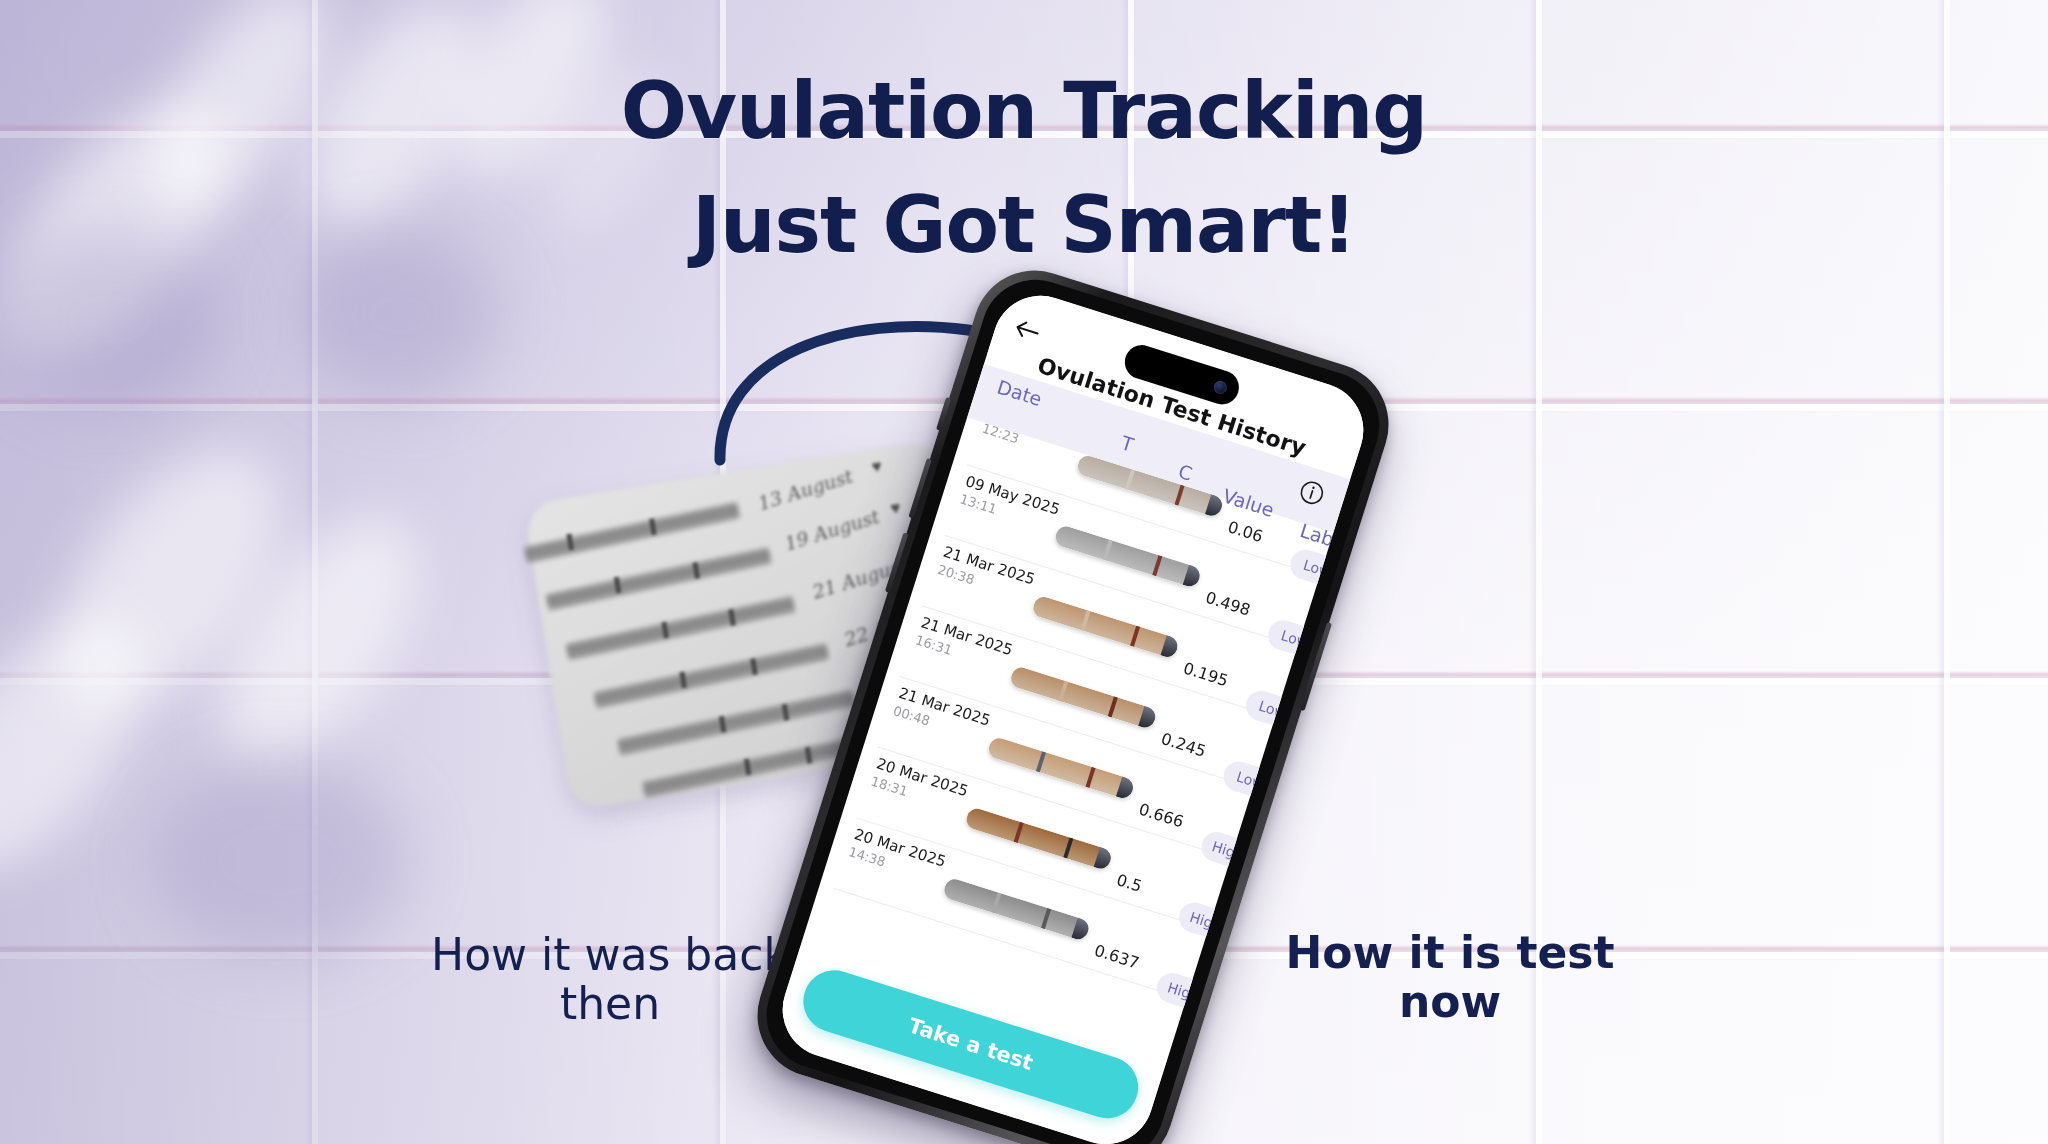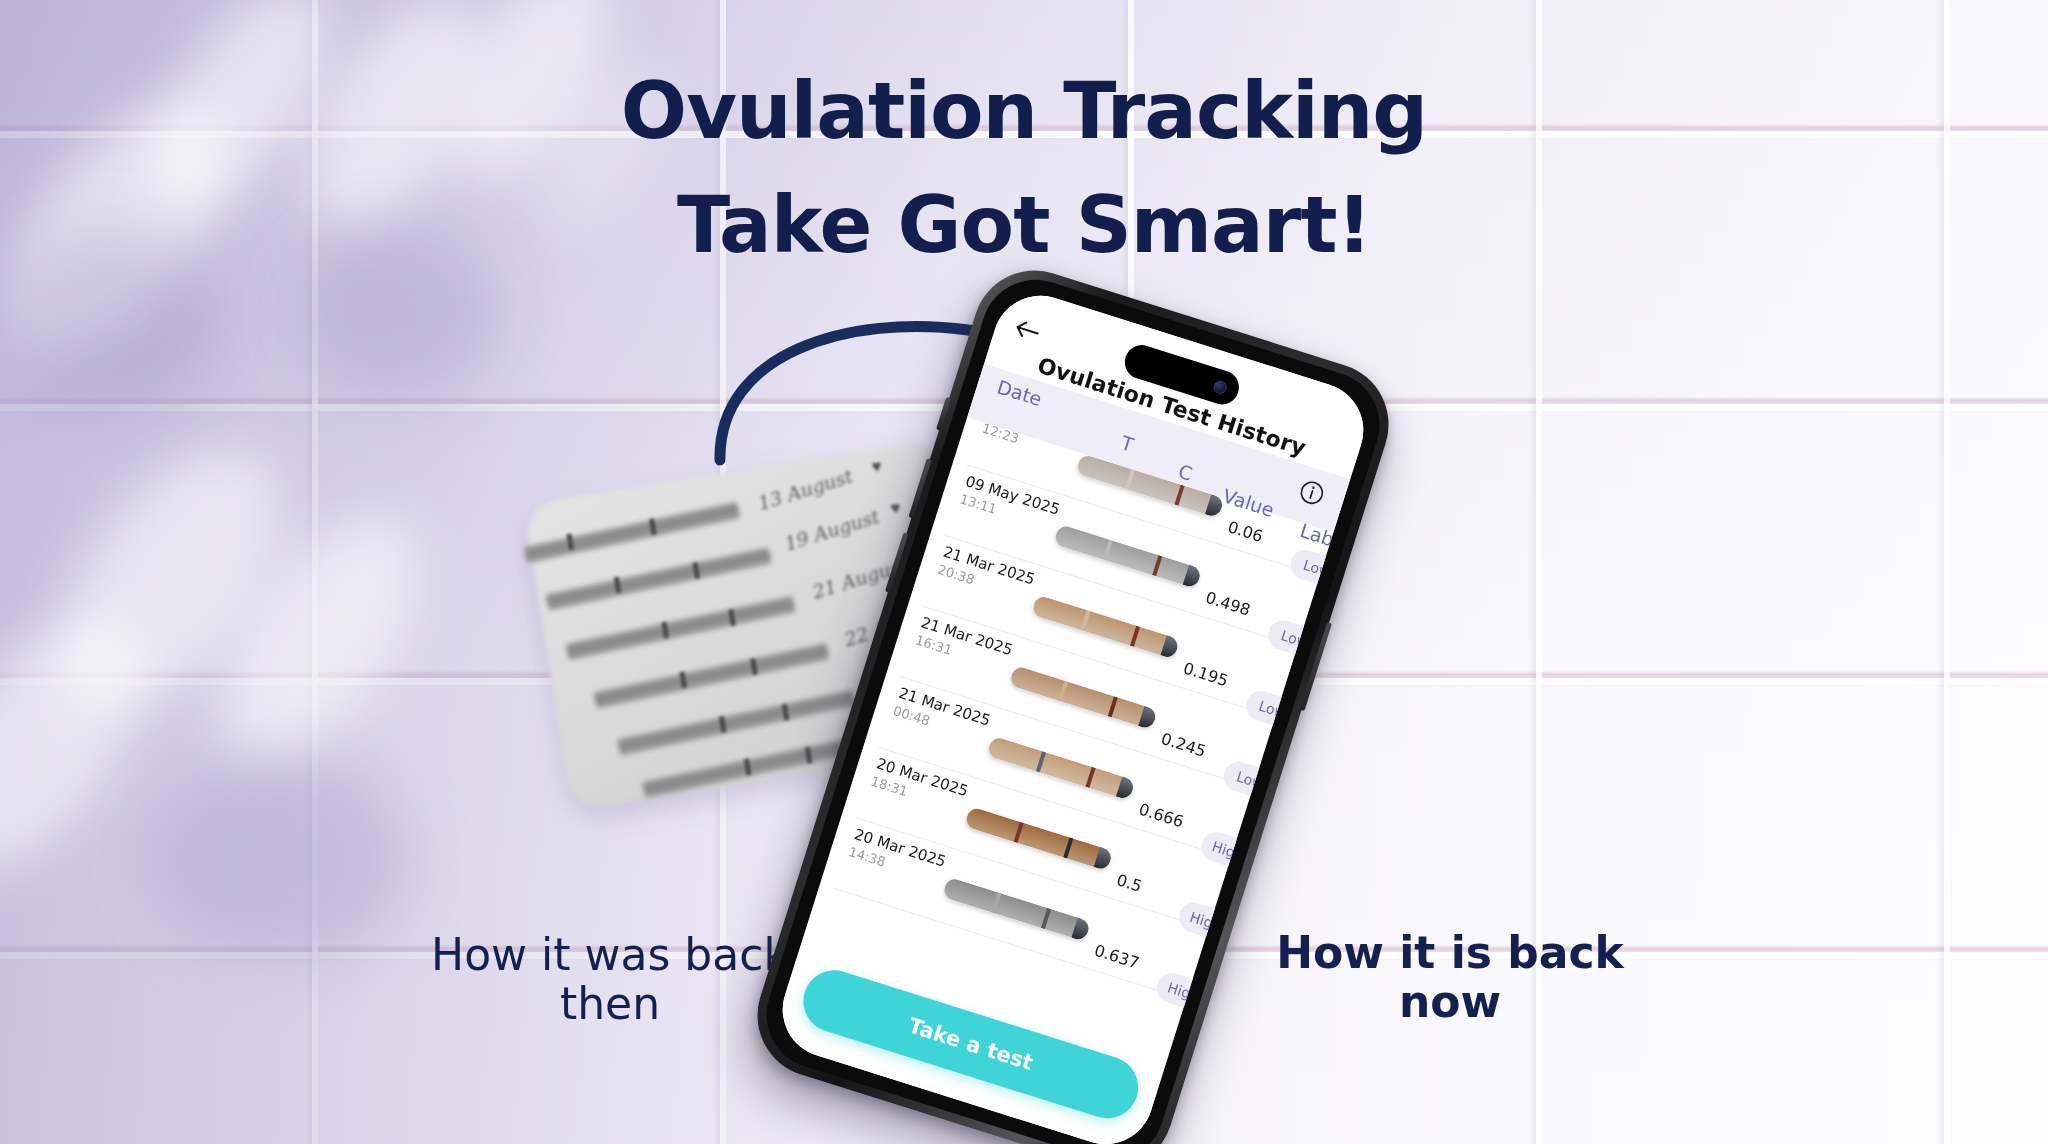--- a/index.html
+++ b/index.html
@@ -180,21 +180,21 @@
   <div class="leaf" style="left:90px;top:430px;width:160px;height:300px;transform:rotate(36deg)"></div>
   <div class="leaf" style="left:250px;top:500px;width:140px;height:280px;transform:rotate(34deg)"></div>
   <div class="leaf" style="left:-40px;top:600px;width:150px;height:290px;transform:rotate(36deg)"></div>
   <div class="shade" style="left:0px;top:230px;width:220px;height:180px;"></div>
   <div class="shade" style="left:300px;top:230px;width:200px;height:170px;"></div>
   <div class="shade" style="left:150px;top:760px;width:260px;height:200px;"></div>
   <div class="leaf" style="left:560px;top:60px;width:90px;height:180px;transform:rotate(30deg);opacity:.5"></div>
 </div>
 
 <div class="headline" id="hl1">Ovulation Tracking</div>
-<div class="headline" id="hl2">Take Got Smart!</div>
+<div class="headline" id="hl2">Just Got Smart!</div>
 
 <div id="oldphoto">
   <div id="oldcard"></div>
   <div class="ostrip" style="left:-6px; top:36px;  width:218px; transform:rotate(-3deg)"></div>
   <div class="oband" style="left:38px;  top:36px;"></div>
   <div class="oband" style="left:122px; top:34px;"></div>
 
   <div class="ostrip" style="left:8px;  top:86px;  width:228px; transform:rotate(-3deg)"></div>
   <div class="oband" style="left:78px;  top:86px;"></div>
   <div class="oband" style="left:158px; top:84px;"></div>
@@ -219,21 +219,21 @@
   <div class="ohand" style="left:252px; top:62px">19 August</div>
   <div class="ohand" style="left:272px; top:114px">21 August</div>
   <div class="ohand" style="left:296px; top:166px">22 August</div>
   <div class="ohand" style="left:312px; top:218px">10.15/21</div>
   <div class="ohand" style="left:330px; top:276px">12.24</div>
   <div class="oheart" style="left:350px; top:8px">♥</div>
   <div class="oheart" style="left:362px; top:52px">♥</div>
 </div>
 
 <div class="caption" id="capLeft">How it was back then</div>
-<div class="caption" id="capRight">How it is back now</div>
+<div class="caption" id="capRight">How it is test now</div>
 
 <div id="arrowwrap">
   <svg width="480" height="180" viewBox="0 0 480 180" fill="none">
     <path d="M 20 160 C 18 52, 150 14, 268 30 C 330 39, 372 62, 404 84" stroke="#192c5e" stroke-width="11" fill="none" stroke-linecap="round"></path>
     <path d="M 384 38 L 452 112 L 356 106 Z" fill="#192c5e"></path>
   </svg>
 </div>
 
 <div id="phone">
   <div id="frame">

